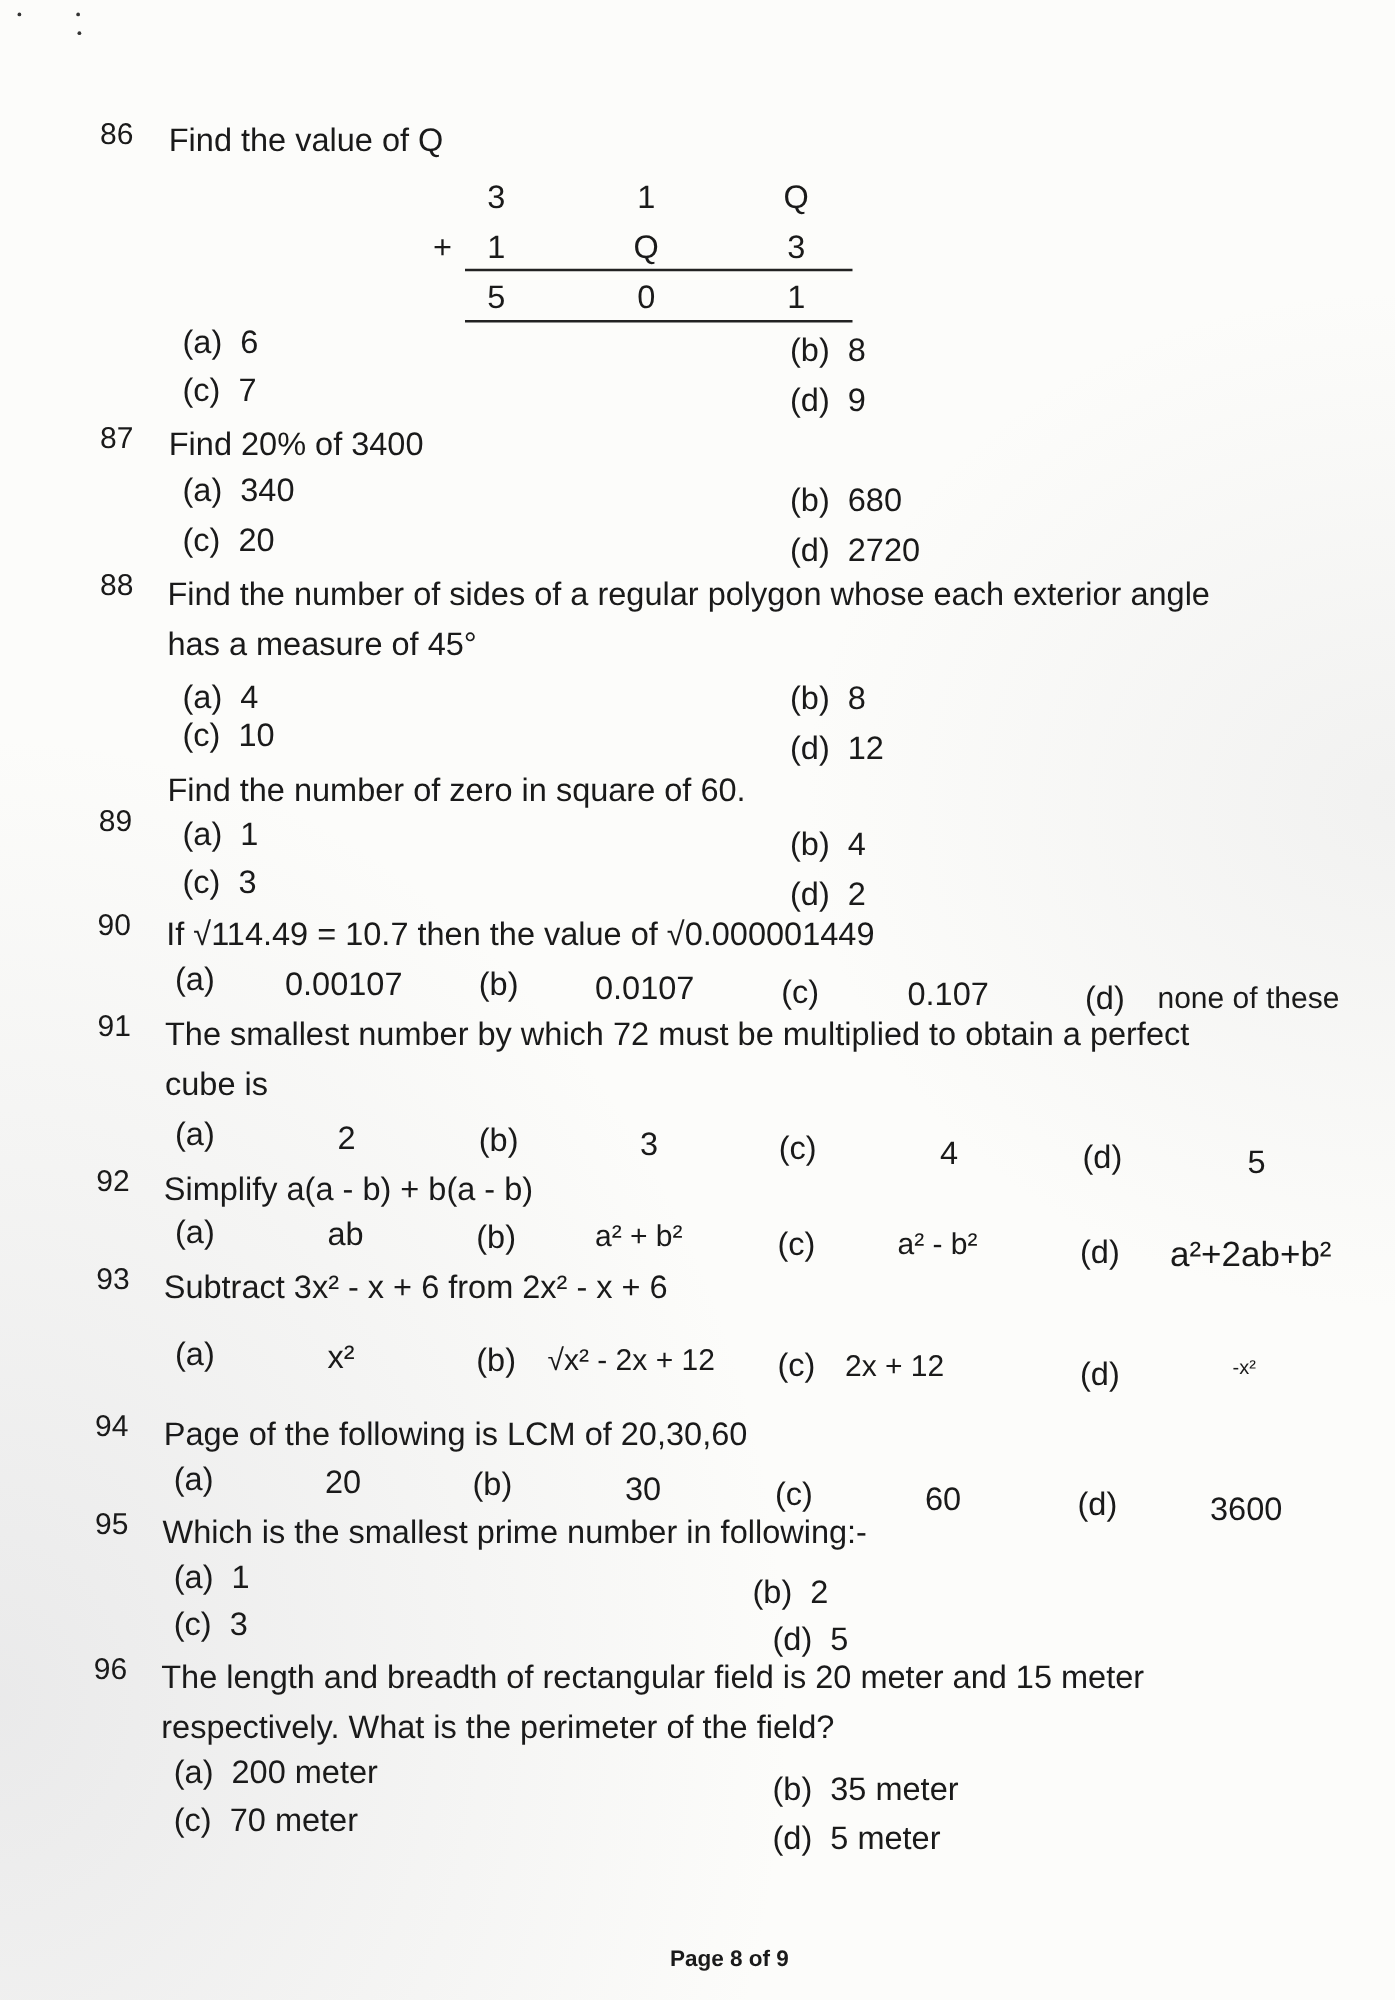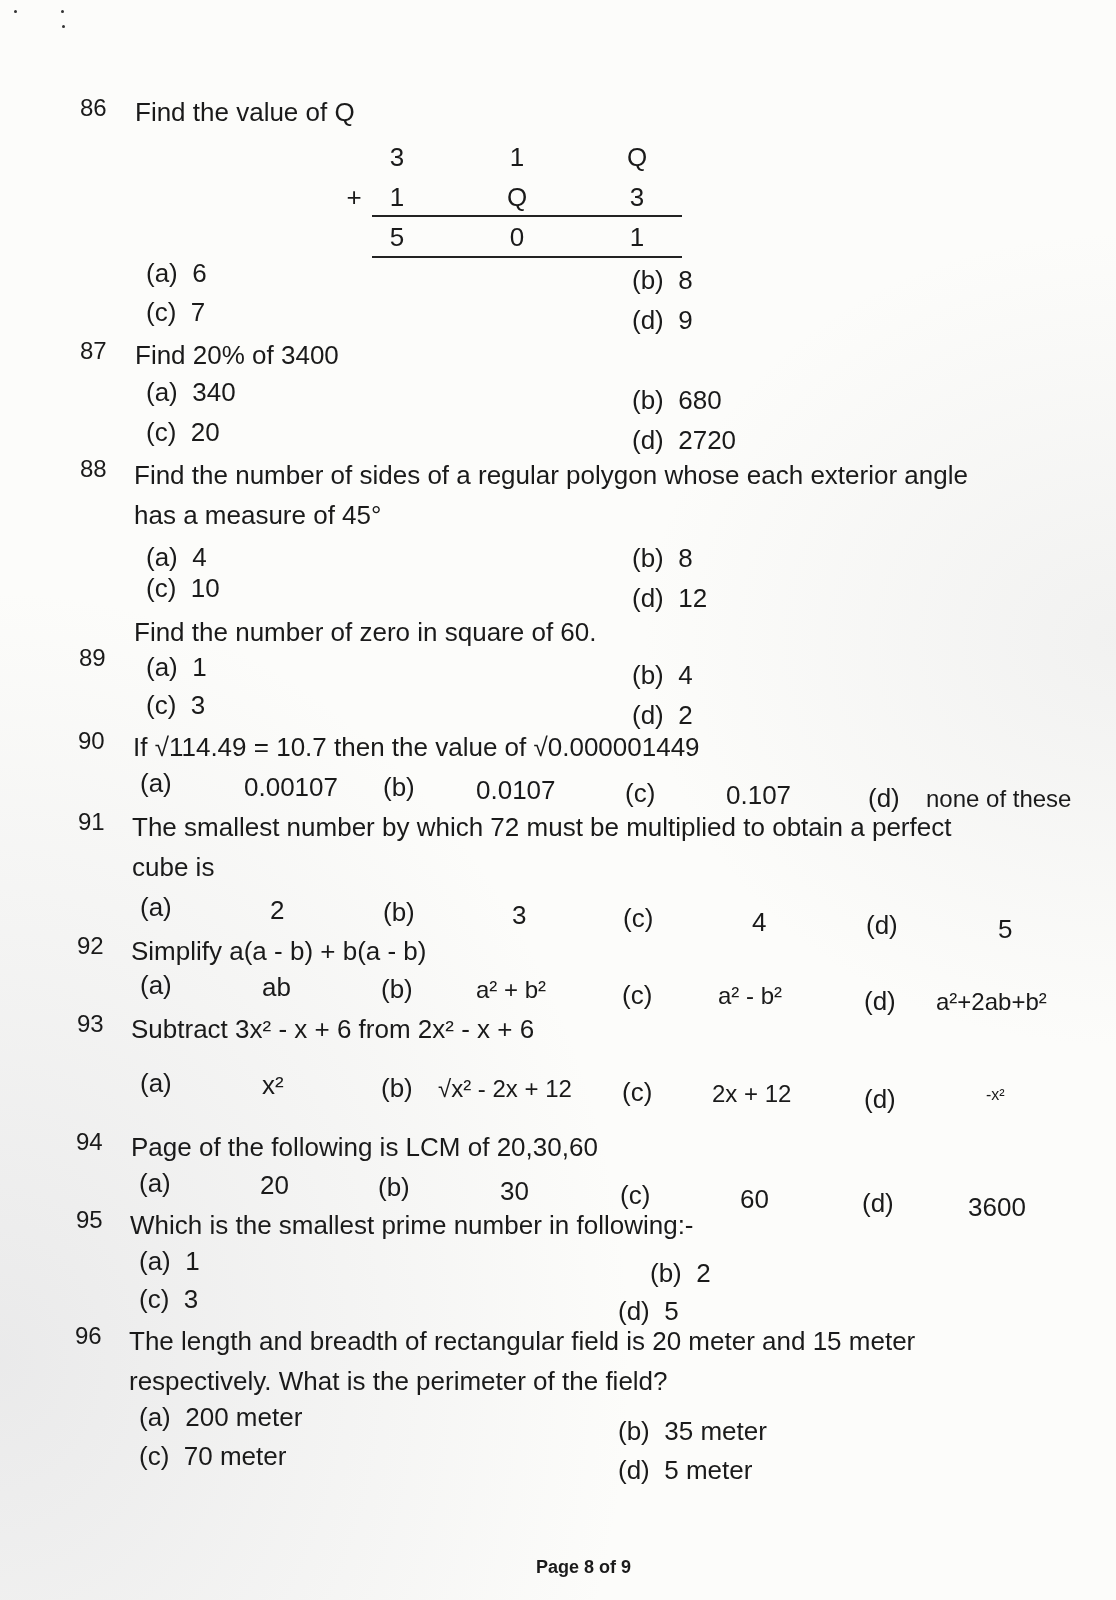--- a/index.html
+++ b/index.html
@@ -89,21 +89,21 @@
     <span class="abs opt" style="left:146px;top:652px"><span>(a)</span>&nbsp; <span>1</span></span>
     <span class="abs opt" style="left:632px;top:660px"><span>(b)</span>&nbsp; <span>4</span></span>
     <span class="abs opt" style="left:146px;top:690px"><span>(c)</span>&nbsp; <span>3</span></span>
     <span class="abs opt" style="left:632px;top:700px"><span>(d)</span>&nbsp; <span>2</span></span>
   </div>
 
   <div>
     <span class="abs qnum" style="left:78px;top:727px">90</span>
     <span class="abs qtext" style="left:133px;top:732px">If √114.49 = 10.7 then the value of √0.000001449</span>
     <span class="abs opt" style="left:140px;top:768px">(a)</span>
-    <span class="abs opt" style="left:244px;top:772px">0.00107</span>
+    <span class="abs opt" style="left:228px;top:772px">0.00107</span>
     <span class="abs opt" style="left:383px;top:772px">(b)</span>
     <span class="abs opt" style="left:476px;top:775px">0.0107</span>
     <span class="abs opt" style="left:625px;top:778px">(c)</span>
     <span class="abs opt" style="left:726px;top:780px">0.107</span>
     <span class="abs opt" style="left:868px;top:783px">(d)</span>
     <span class="abs opt" style="left:926px;top:785px;font-size:24px">none of these</span>
   </div>
 
   <div>
     <span class="abs qnum" style="left:78px;top:808px">91</span>
@@ -122,32 +122,32 @@
   <div>
     <span class="abs qnum" style="left:77px;top:932px">92</span>
     <span class="abs qtext" style="left:131px;top:936px">Simplify a(a - b) + b(a - b)</span>
     <span class="abs opt" style="left:140px;top:970px">(a)</span>
     <span class="abs opt" style="left:262px;top:972px">ab</span>
     <span class="abs opt" style="left:381px;top:974px">(b)</span>
     <span class="abs opt" style="left:476px;top:976px;font-size:24px">a² + b²</span>
     <span class="abs opt" style="left:622px;top:980px">(c)</span>
     <span class="abs opt" style="left:718px;top:982px;font-size:24px">a² - b²</span>
     <span class="abs opt" style="left:864px;top:986px">(d)</span>
-    <span class="abs opt" style="left:936px;top:988px;font-size:24px">a²+2ab+b²</span>
+    <span class="abs opt" style="left:936px;top:988px;font-size:28px">a²+2ab+b²</span>
   </div>
 
   <div>
     <span class="abs qnum" style="left:77px;top:1010px">93</span>
     <span class="abs qtext" style="left:131px;top:1014px">Subtract 3x² - x + 6 from 2x² - x + 6</span>
     <span class="abs opt" style="left:140px;top:1068px">(a)</span>
     <span class="abs opt" style="left:262px;top:1070px">x²</span>
     <span class="abs opt" style="left:381px;top:1073px">(b)</span>
     <span class="abs opt" style="left:438px;top:1075px;font-size:24px">√x² - 2x + 12</span>
     <span class="abs opt" style="left:622px;top:1077px">(c)</span>
-    <span class="abs opt" style="left:712px;top:1080px;font-size:24px">2x + 12</span>
+    <span class="abs opt" style="left:676px;top:1080px;font-size:24px">2x + 12</span>
     <span class="abs opt" style="left:864px;top:1084px">(d)</span>
     <span class="abs opt" style="left:986px;top:1086px;font-size:16px">-x²</span>
   </div>
 
   <div>
     <span class="abs qnum" style="left:76px;top:1128px">94</span>
     <span class="abs qtext" style="left:131px;top:1132px">Page of the following is LCM of 20,30,60</span>
     <span class="abs opt" style="left:139px;top:1168px">(a)</span>
     <span class="abs opt" style="left:260px;top:1170px">20</span>
     <span class="abs opt" style="left:378px;top:1172px">(b)</span>
@@ -155,21 +155,21 @@
     <span class="abs opt" style="left:620px;top:1180px">(c)</span>
     <span class="abs opt" style="left:740px;top:1184px">60</span>
     <span class="abs opt" style="left:862px;top:1188px">(d)</span>
     <span class="abs opt" style="left:968px;top:1192px">3600</span>
   </div>
 
   <div>
     <span class="abs qnum" style="left:76px;top:1206px">95</span>
     <span class="abs qtext" style="left:130px;top:1210px">Which is the smallest prime number in following:-</span>
     <span class="abs opt" style="left:139px;top:1246px"><span>(a)</span>&nbsp; <span>1</span></span>
-    <span class="abs opt" style="left:650px;top:1258px"><span>(b)</span>&nbsp; <span>2</span></span>
+    <span class="abs opt" style="left:602px;top:1258px"><span>(b)</span>&nbsp; <span>2</span></span>
     <span class="abs opt" style="left:139px;top:1284px"><span>(c)</span>&nbsp; <span>3</span></span>
     <span class="abs opt" style="left:618px;top:1296px"><span>(d)</span>&nbsp; <span>5</span></span>
   </div>
 
   <div>
     <span class="abs qnum" style="left:75px;top:1322px">96</span>
     <span class="abs qtext" style="left:129px;top:1326px">The length and breadth of rectangular field is 20 meter and 15 meter</span>
     <span class="abs qtext" style="left:129px;top:1366px">respectively. What is the perimeter of the field?</span>
     <span class="abs opt" style="left:139px;top:1402px"><span>(a)</span>&nbsp; <span>200 meter</span></span>
     <span class="abs opt" style="left:618px;top:1416px"><span>(b)</span>&nbsp; <span>35 meter</span></span>

